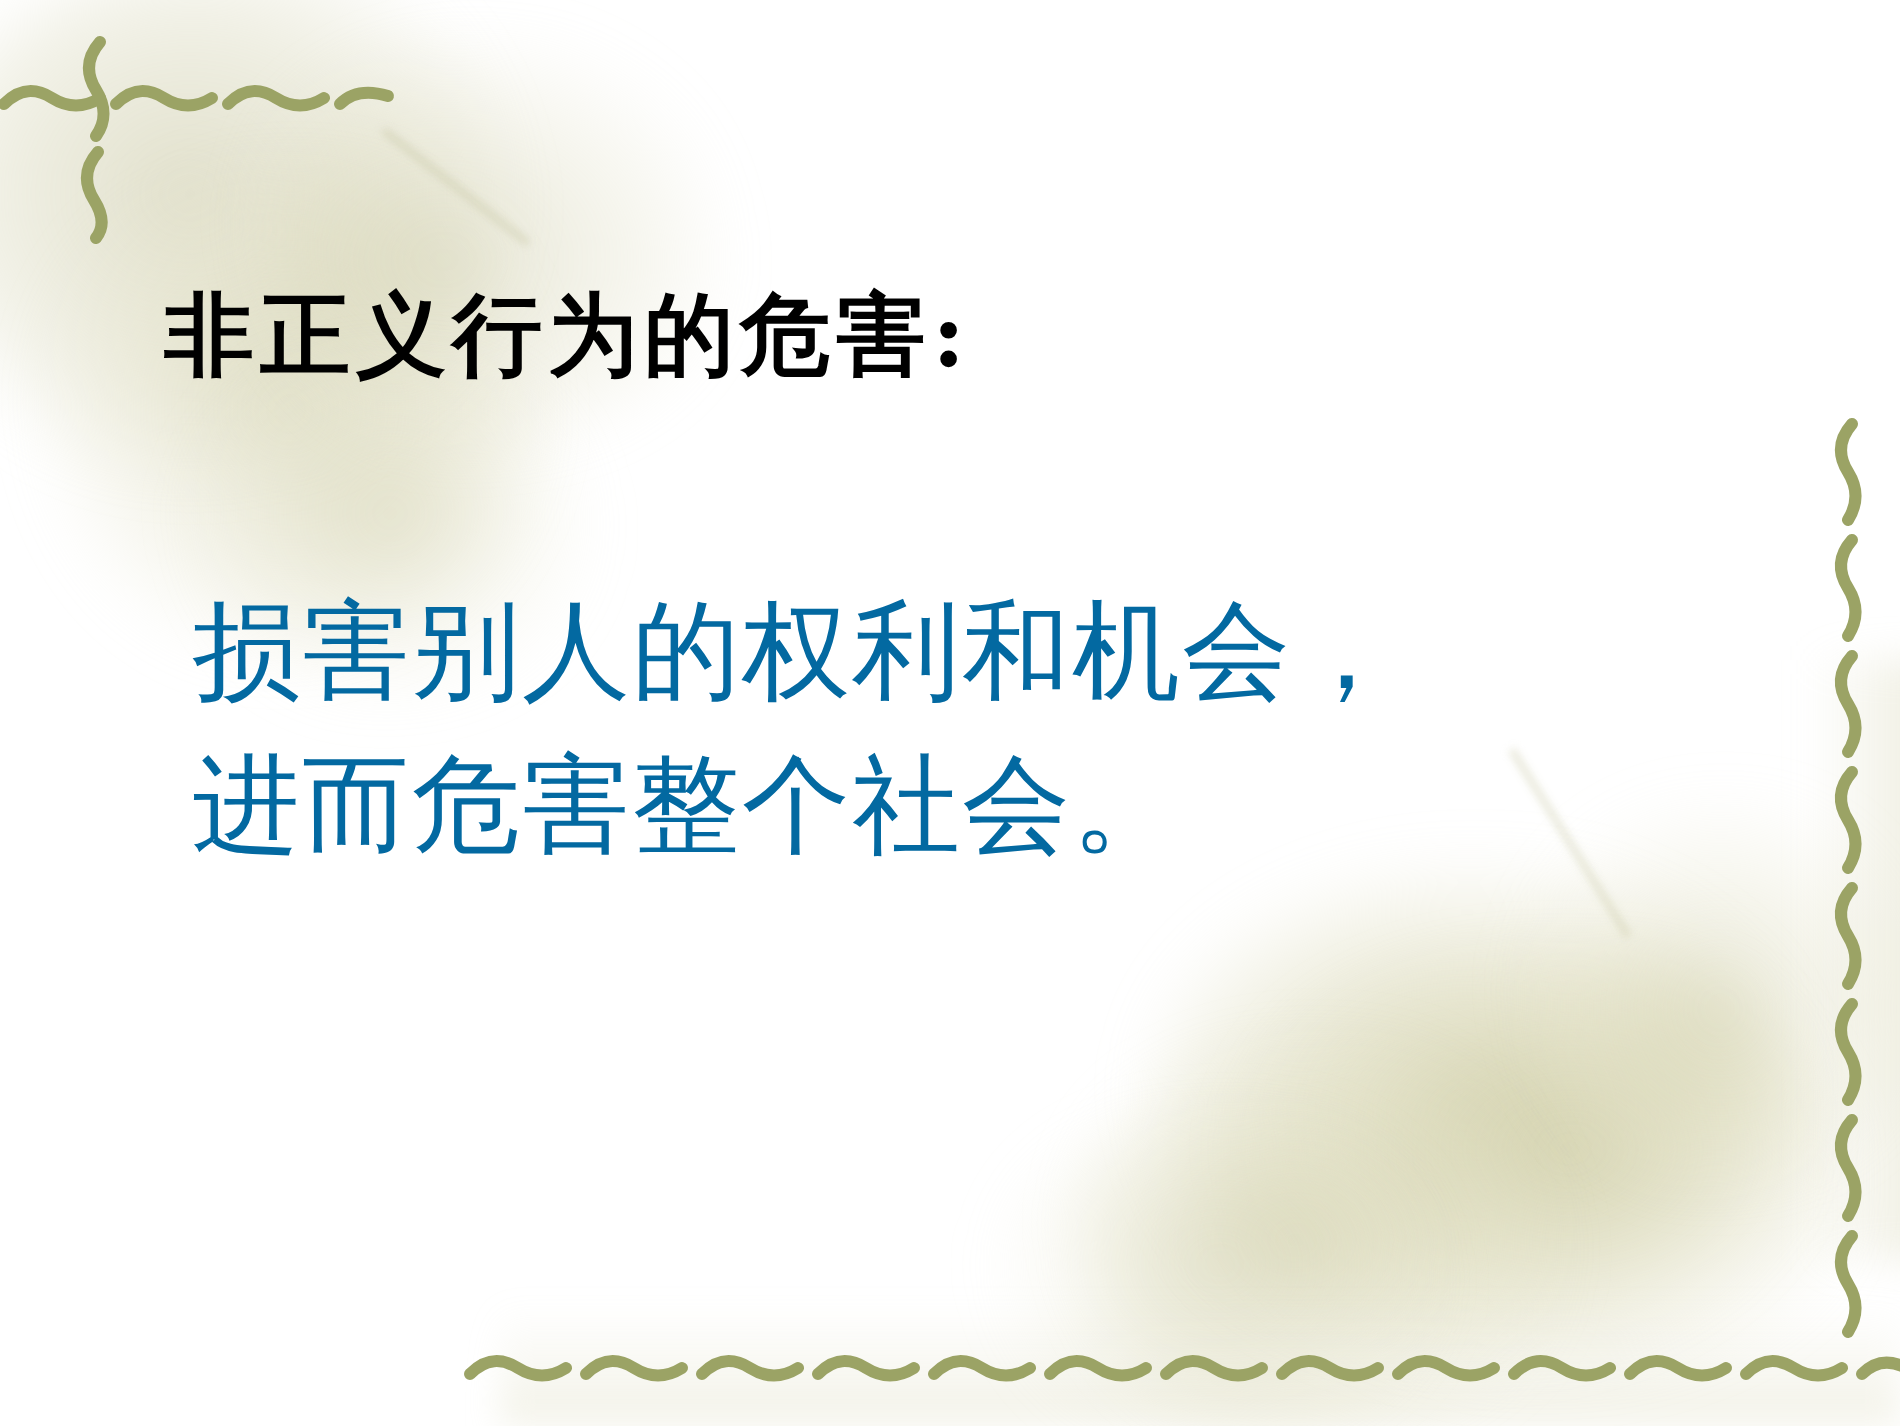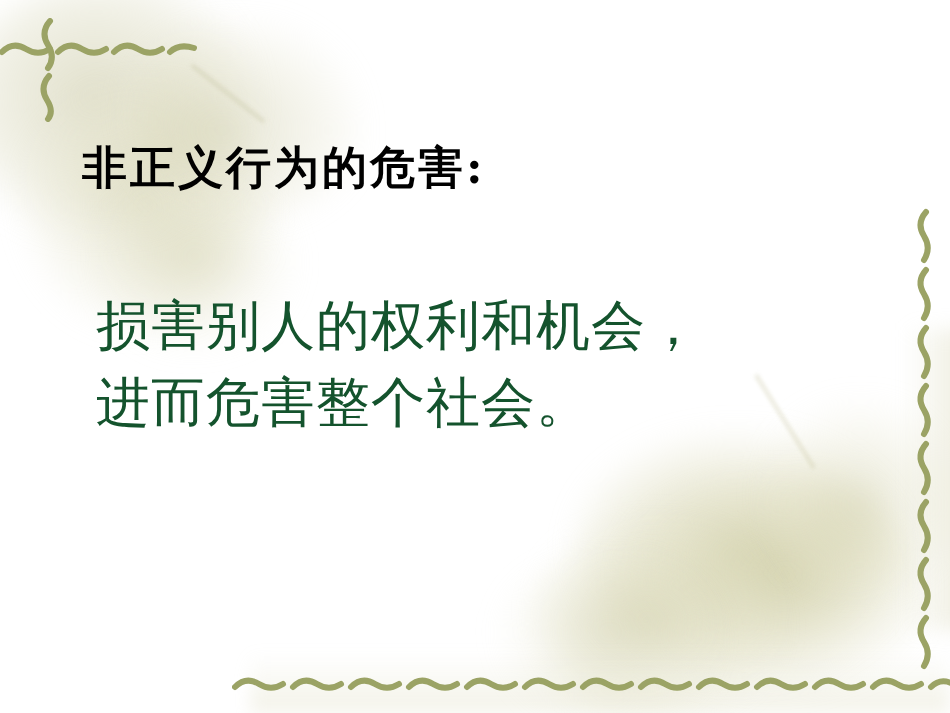--- a/index.html
+++ b/index.html
@@ -122,21 +122,21 @@
     white-space: nowrap;
   }
   #body-text {
     position: absolute;
     left: 96px;
     top: 288px;
     font-family: "DejaVu Serif", "Liberation Serif", serif;
     font-size: 54px;
     line-height: 1.42;
     letter-spacing: 1px;
-    color: #14532d;
+    color: #0369a1;
     white-space: pre-line;
   }
 </style>
 </head>
 <body>
 
 <div id="slide">
 
   <div>
     <div class="wm wm-ul-1"></div>

